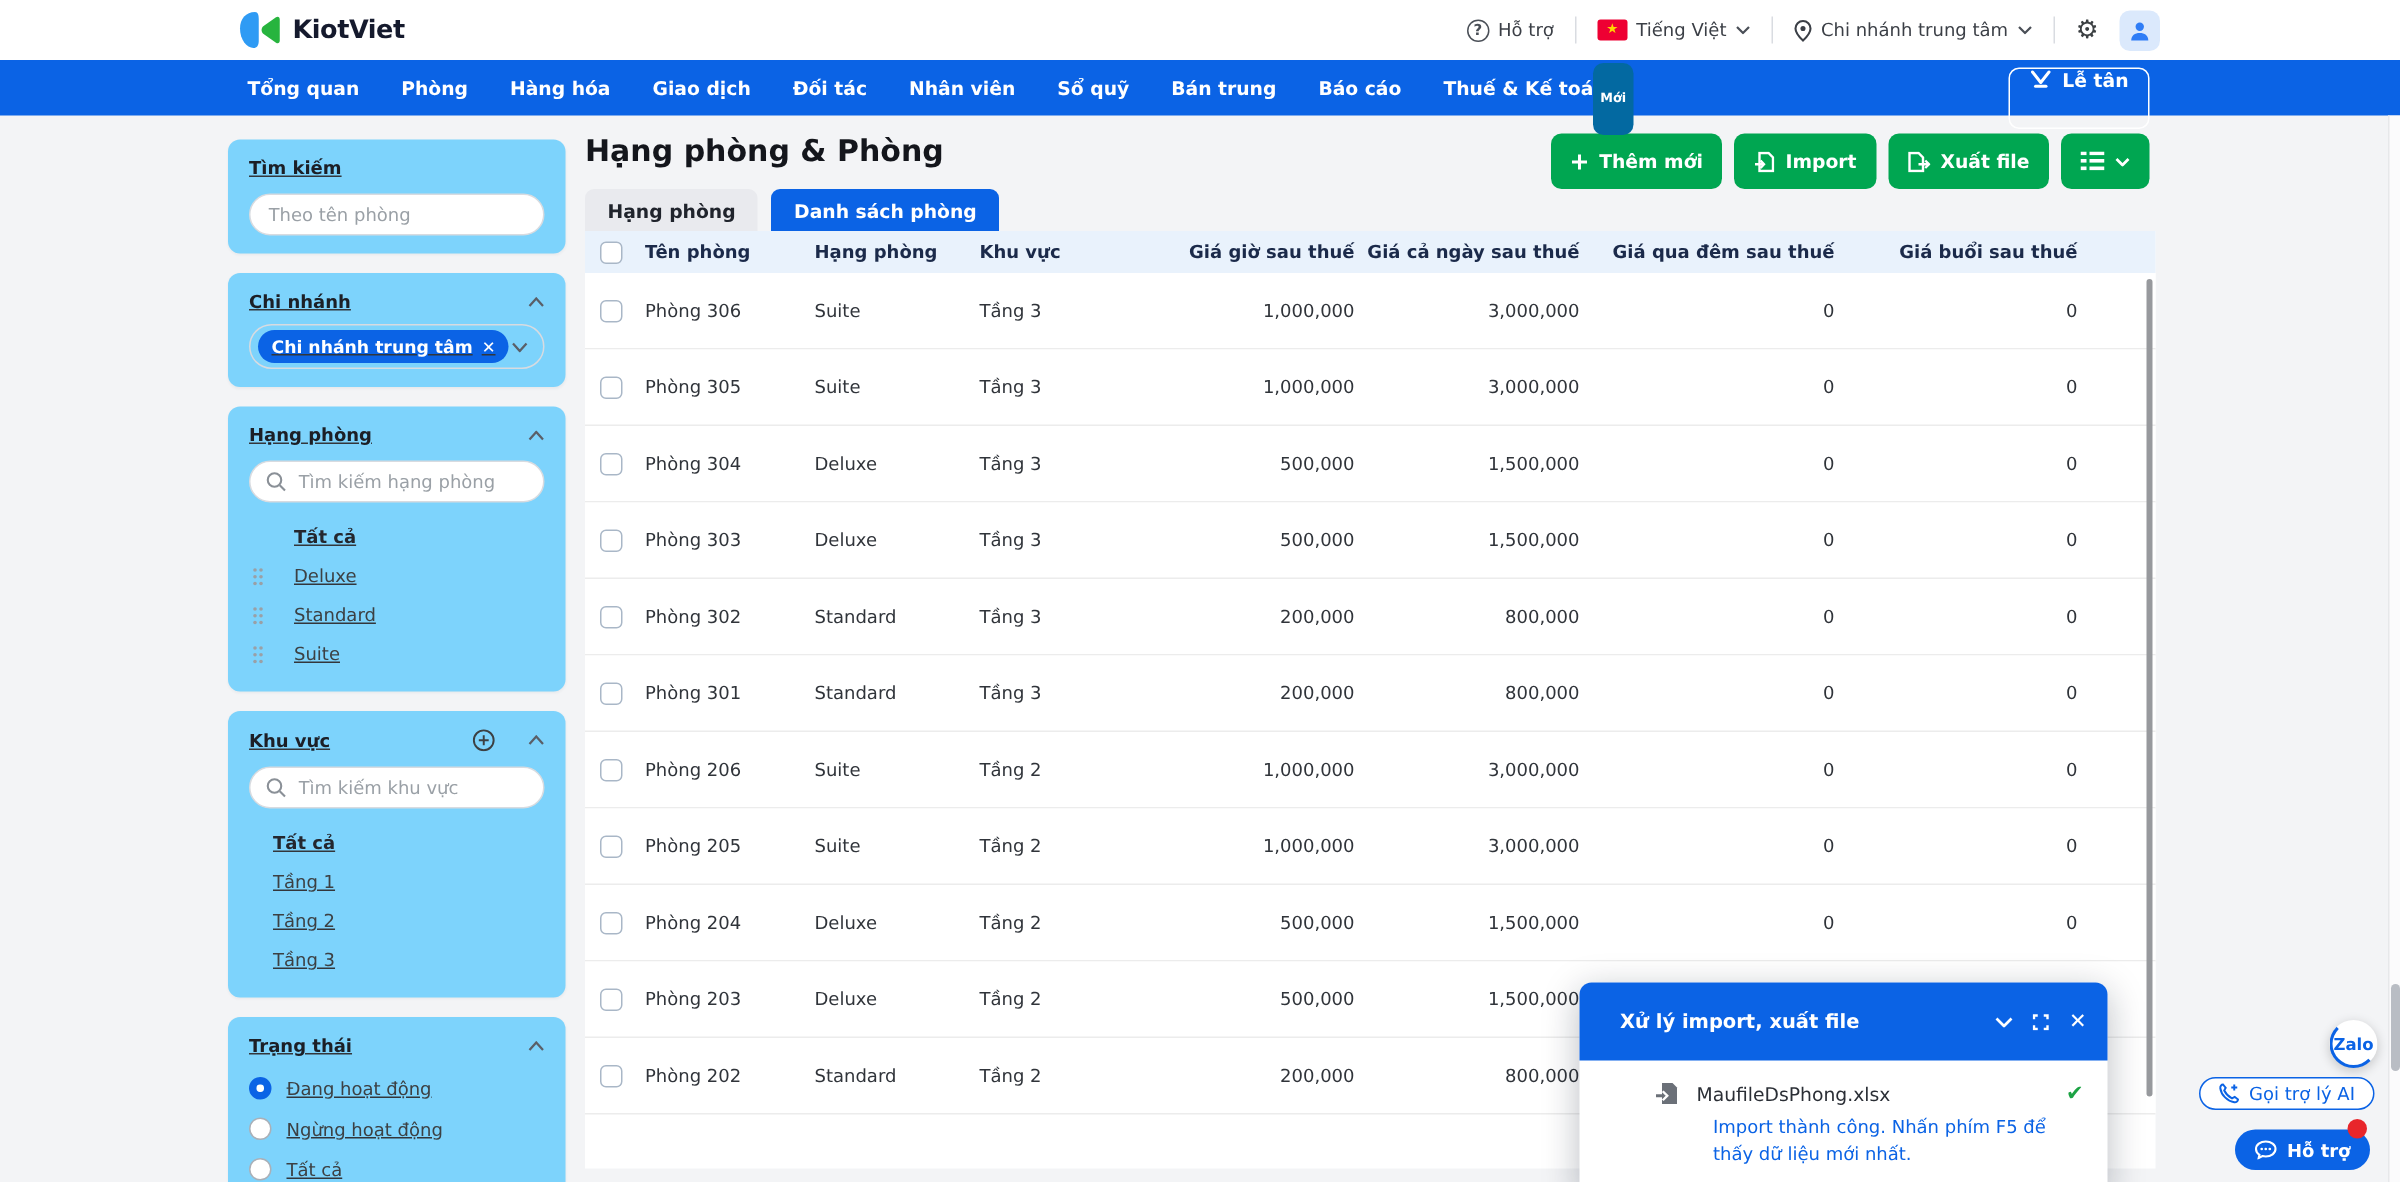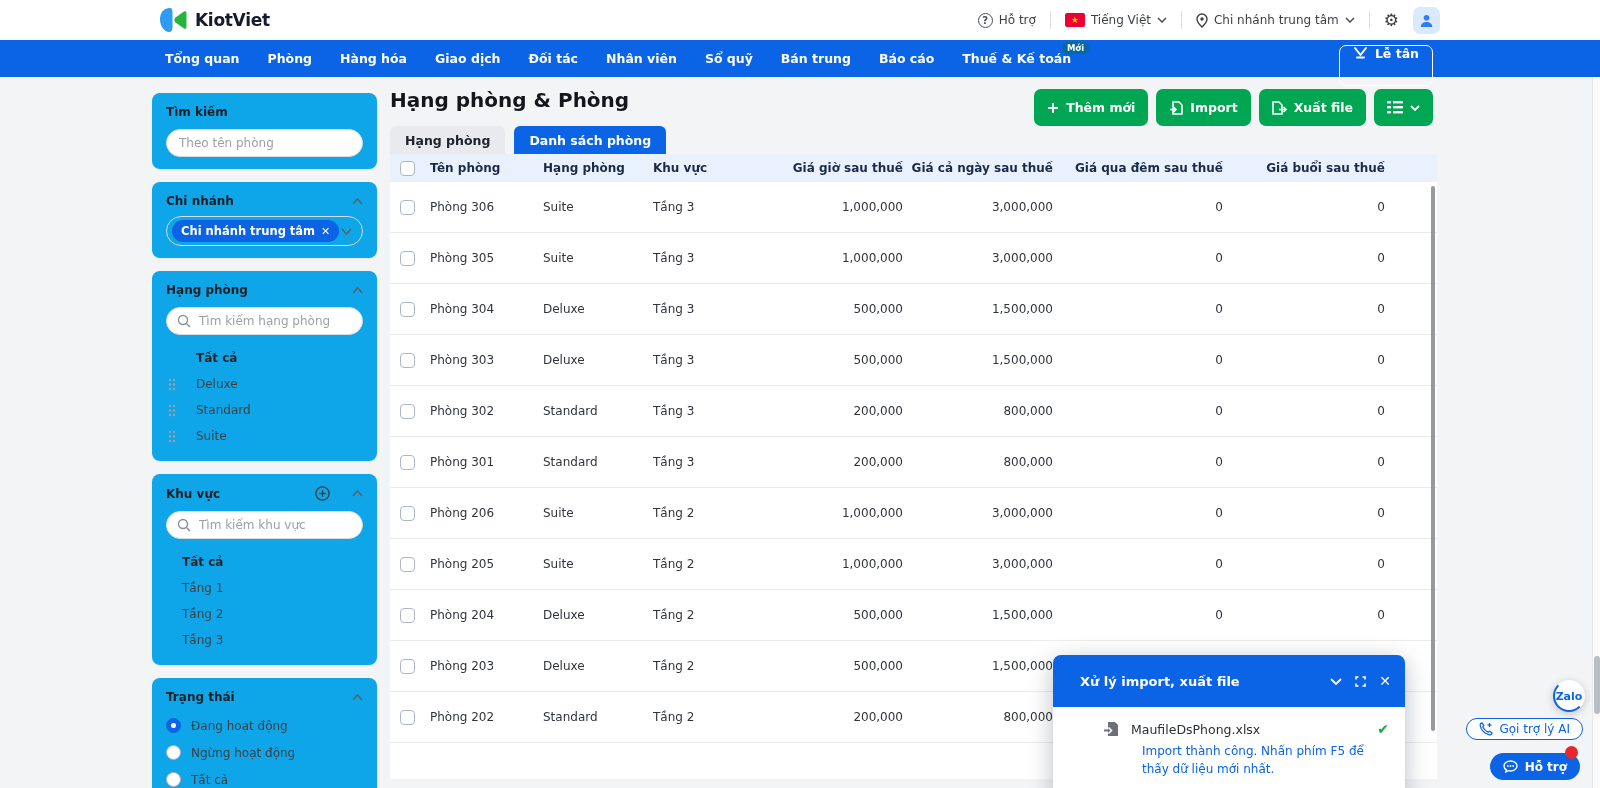--- a/index.html
+++ b/index.html
@@ -15,26 +15,26 @@
   .qcircle { width:15px; height:15px; border:1.3px solid #4a4f57; border-radius:50%; display:inline-flex; align-items:center; justify-content:center; font-size:10px; font-weight:bold; color:#4a4f57; }
   .vdiv { width:1px; height:18px; background:#d9dce1; }
   .flag { width:20px; height:14px; background:#e03; border-radius:2px; color:#ffd400; font-size:9px; display:inline-flex; align-items:center; justify-content:center; }
   .gear { font-size:17px; color:#3c4043; cursor:pointer; line-height:1; }
   .avatar { width:27px; height:27px; border-radius:7px; background:#dbe9fc; display:flex; align-items:center; justify-content:center; cursor:pointer; }
 
   
   .navbar { position:absolute; top:40px; left:0; width:1600px; height:37px; background:#0b63e5; display:flex; align-items:center; z-index:20; }
   #nav-items { display:flex; gap:28px; margin-left:165px; }
   .nav-item { position:relative; color:#fff; font-weight:bold; font-size:12.5px; cursor:pointer; white-space:nowrap; }
-  .nav-badge { position:absolute; top:-9px; right:-18px; background:#0369a1; color:#fff; font-size:8.5px; font-weight:bold; padding:1px 5px; border-radius:7px;margin-left:10px; }
+  .nav-badge { position:absolute; top:-9px; right:-18px; background:#0369a1; color:#fff; font-size:8.5px; font-weight:bold; padding:19px 5px; border-radius:7px;margin-left:10px; }
   .letan { position:absolute; right:167px; top:5px; height:41px; background:transparent; border:1.5px solid #fff; border-radius:7px; color:#fff; font-weight:bold; font-size:12.5px; display:flex; gap:7px; padding:0 13px; cursor:pointer; font-family:inherit; }
 
   
   .sidebar { position:absolute; left:152px; top:93px; width:225px; }
-  .card { background:#0ea5e9; border-radius:8px; padding:12px 14px; margin-bottom:13px; box-shadow:0 1px 2px rgba(20,30,60,.05); }
+  .card { background:#7dd3fc; border-radius:8px; padding:12px 14px; margin-bottom:13px; box-shadow:0 1px 2px rgba(20,30,60,.05);text-decoration:underline; }
   .card-head { display:flex; align-items:center; font-weight:bold; font-size:12px; color:#1c1f26; }
   .card-head .spacer { flex:1; }
   .side-input { position:relative; margin-top:10px; }
   .side-input input { width:100%; height:28px; border:1px solid #d8dbe0; border-radius:15px; padding:0 12px; font-size:12px; color:#333; outline:none; font-family:inherit; background:#fff; }
   .side-input.has-icon input { padding-left:32px; }
   .side-input .mag { position:absolute; left:11px; top:7px; }
   input::placeholder { color:#9aa0a6; }
   .select-box { margin-top:8px; height:30px; border:1px solid #d8dbe0; border-radius:15px; display:flex; align-items:center; padding:0 10px 0 5px; cursor:pointer; }
   .chip { background:#0b63e5; color:#fff; border-radius:12px; height:22px; display:inline-flex; align-items:center; gap:6px; padding:0 9px; font-size:11.5px; font-weight:bold; white-space:nowrap; }
   .chip .x { font-size:11px; cursor:pointer; }

